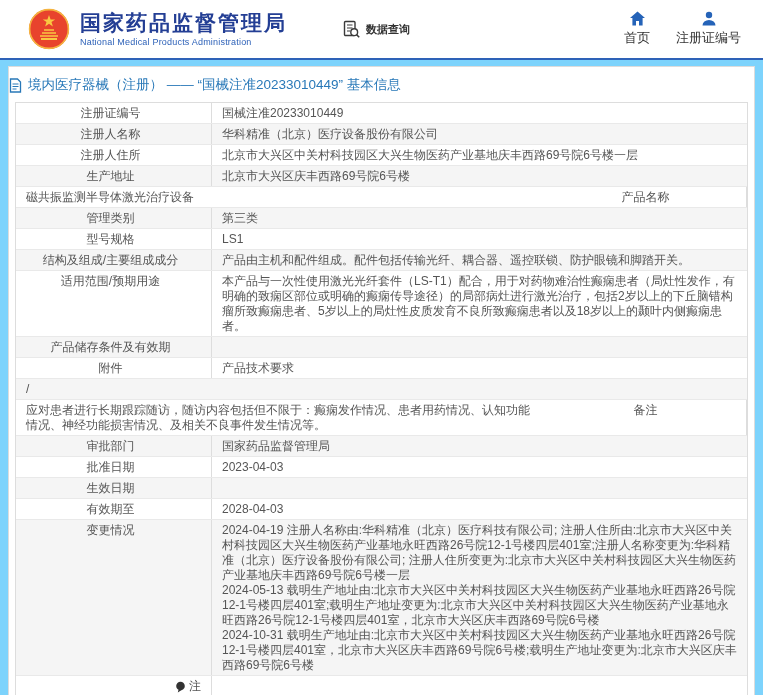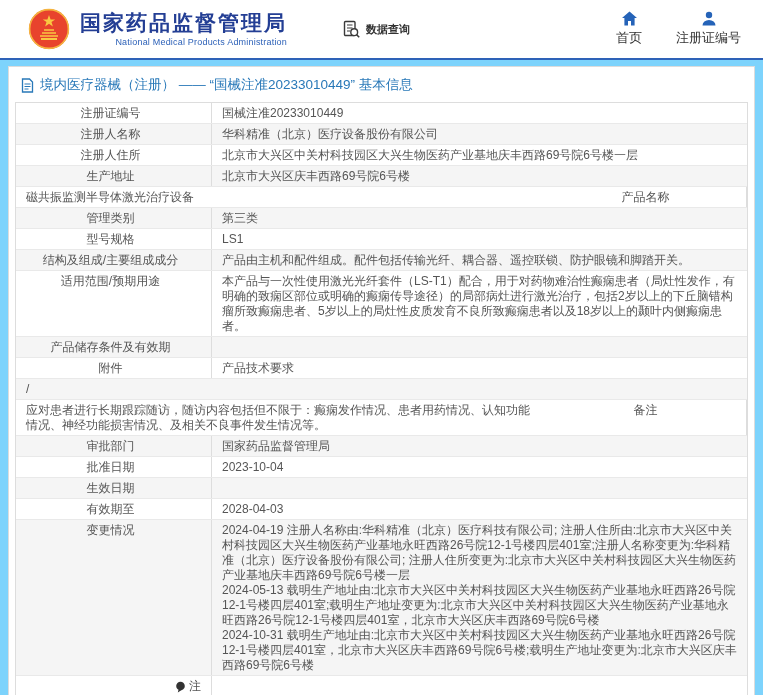--- a/index.html
+++ b/index.html
@@ -6,31 +6,31 @@
   html,body { background:#efefef; }
   body { font-family:"Liberation Sans","DejaVu Sans",sans-serif; }
   .page { width:763px; height:695px; background:#7dd3fc; overflow:hidden; }
 
   
   .site-header { height:58px; background:#ffffff; display:flex; align-items:center; padding:0 22px 0 28px; }
   .logo-group { display:flex; align-items:center; gap:10px; }
   .emblem { width:42px; height:42px; flex:0 0 auto; }
   .logo-text { display:flex; flex-direction:column; }
   .logo-title { font-size:21px; font-weight:700; color:#233e94; letter-spacing:2px; line-height:24px; }
-  .logo-subtitle { font-size:9px; color:#2e62b8; letter-spacing:.2px; margin-top:2px;text-align:right; }
+  .logo-subtitle { font-size:9px; color:#2e62b8; letter-spacing:.2px; margin-top:2px; }
   .data-query { display:flex; align-items:center; gap:5px; margin-left:55px; cursor:pointer; }
   .data-query span { font-size:11px; font-weight:700; color:#333; }
-  .top-nav { margin-left:auto; display:flex; gap:34px; }
+  .top-nav { margin-left:auto; display:flex; gap:26px; }
   .top-nav a { display:flex; flex-direction:column; align-items:center; gap:3px; text-decoration:none; cursor:pointer; }
   .top-nav a span { font-size:13px; color:#333; }
   .blue-line { height:2px; background:#2e62b8; }
 
   
   .panel { margin:6px 8px 0; background:#fff; border:1px solid #dcdcdc; }
-  .panel-title { display:flex; align-items:center; gap:6px; padding:9px 12px 8px; color:#2878b8; font-size:13.5px; }
+  .panel-title { display:flex; align-items:center; gap:6px; padding:9px 0 8px; color:#2878b8; font-size:13.5px; }
 
   
   .info-table { margin:0 6px 8px; border:1px solid #ddd; }
   .row { display:flex; border-bottom:1px solid #e9e9e9; }
   .row:last-child { border-bottom:none; }
   .row:nth-child(even) { background:#f5f5f5; }
   .cell { font-size:12px; line-height:15px; color:#555; }
   .cell.label { width:196px; flex:0 0 196px; text-align:center; padding:3px 10px 2px 4px; border-right:1px solid #ddd; }
   .cell.value { flex:1; padding:3px 10px 2px; white-space:pre-line; }
   .cell.value a { color:#3e97d1; text-decoration:none; cursor:pointer; }
@@ -145,21 +145,21 @@
       <div class="row">
           <div class="cell value">应对患者进行长期跟踪随访，随访内容包括但不限于：癫痫发作情况、患者用药情况、认知功能情况、神经功能损害情况、及相关不良事件发生情况等。</div>
           <div class="cell label">备注</div>
         </div>
       <div class="row">
           <div class="cell label">审批部门</div>
           <div class="cell value">国家药品监督管理局</div>
         </div>
       <div class="row">
           <div class="cell label">批准日期</div>
-          <div class="cell value">2023-10-04</div>
+          <div class="cell value">2023-04-03</div>
         </div>
       <div class="row">
           <div class="cell label">生效日期</div>
           <div class="cell value"></div>
         </div>
       <div class="row">
           <div class="cell label">有效期至</div>
           <div class="cell value">2028-04-03</div>
         </div>
       <div class="row">

